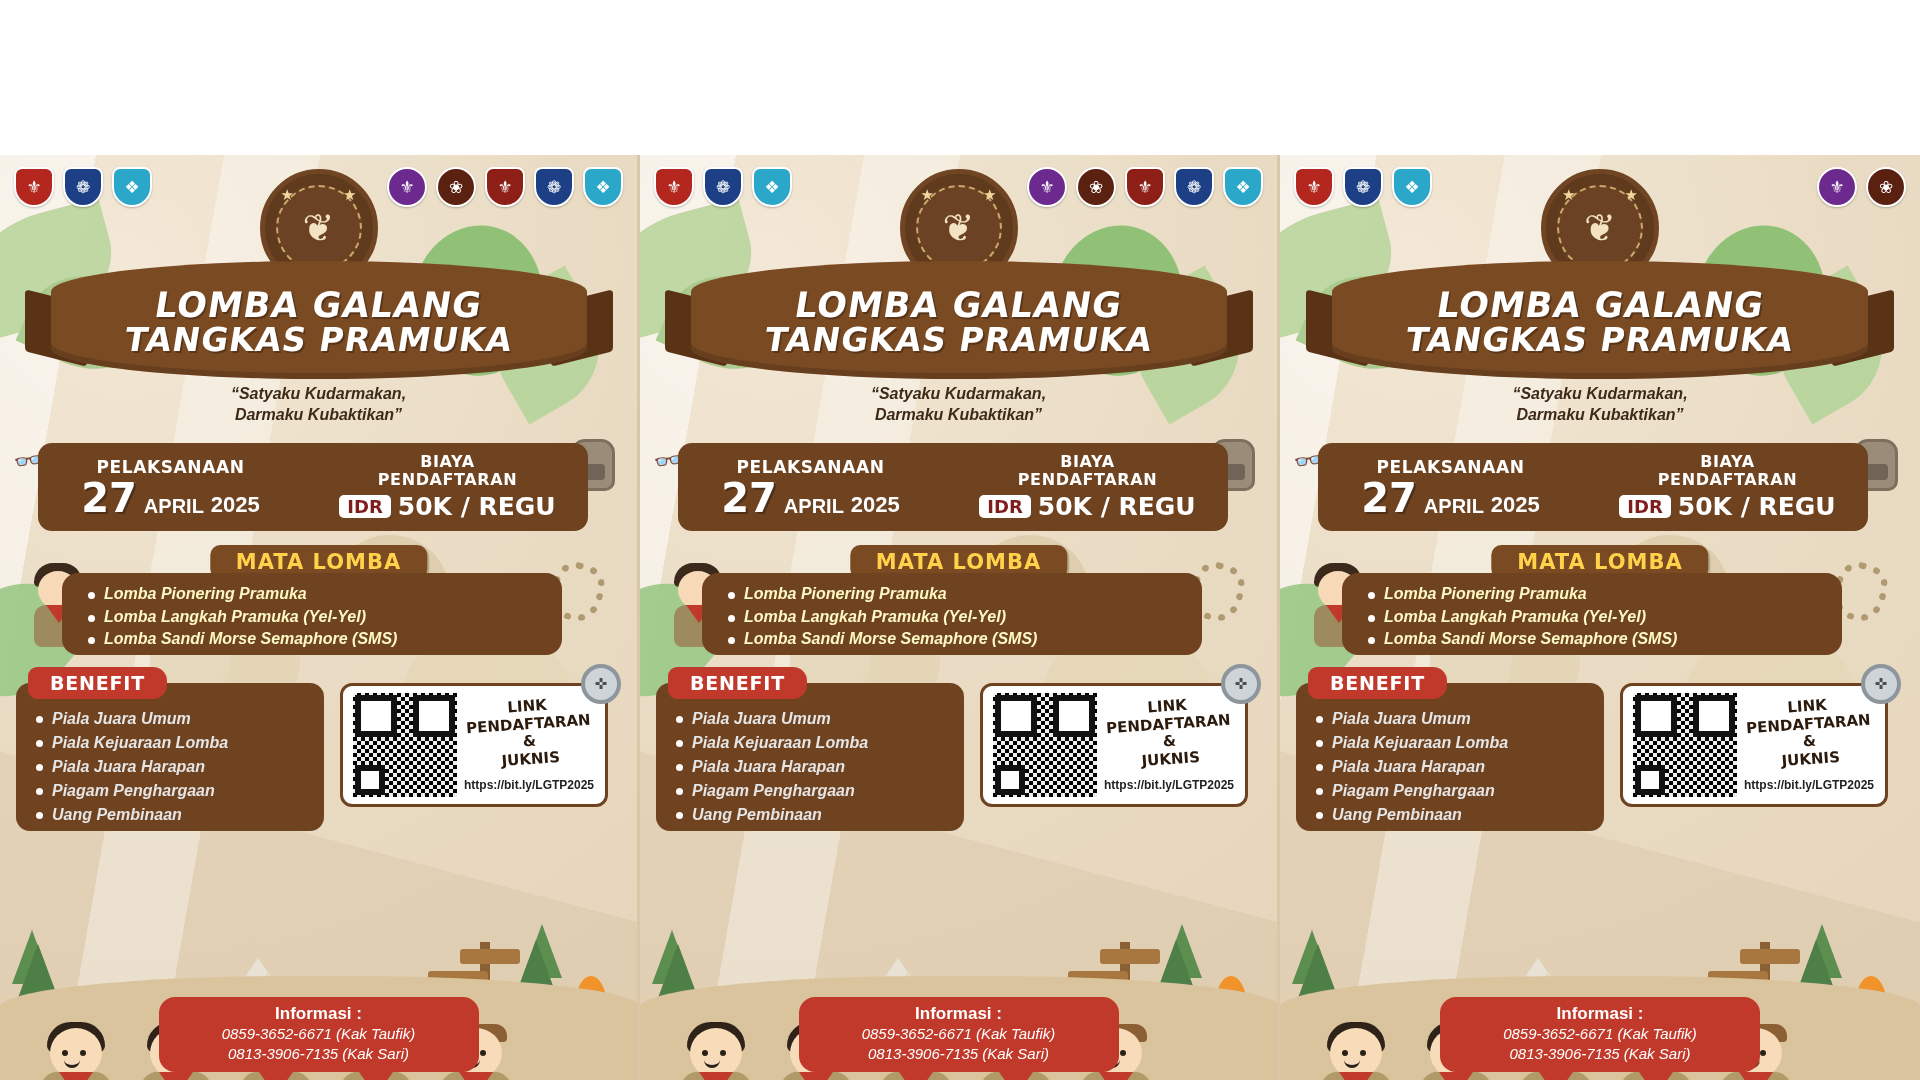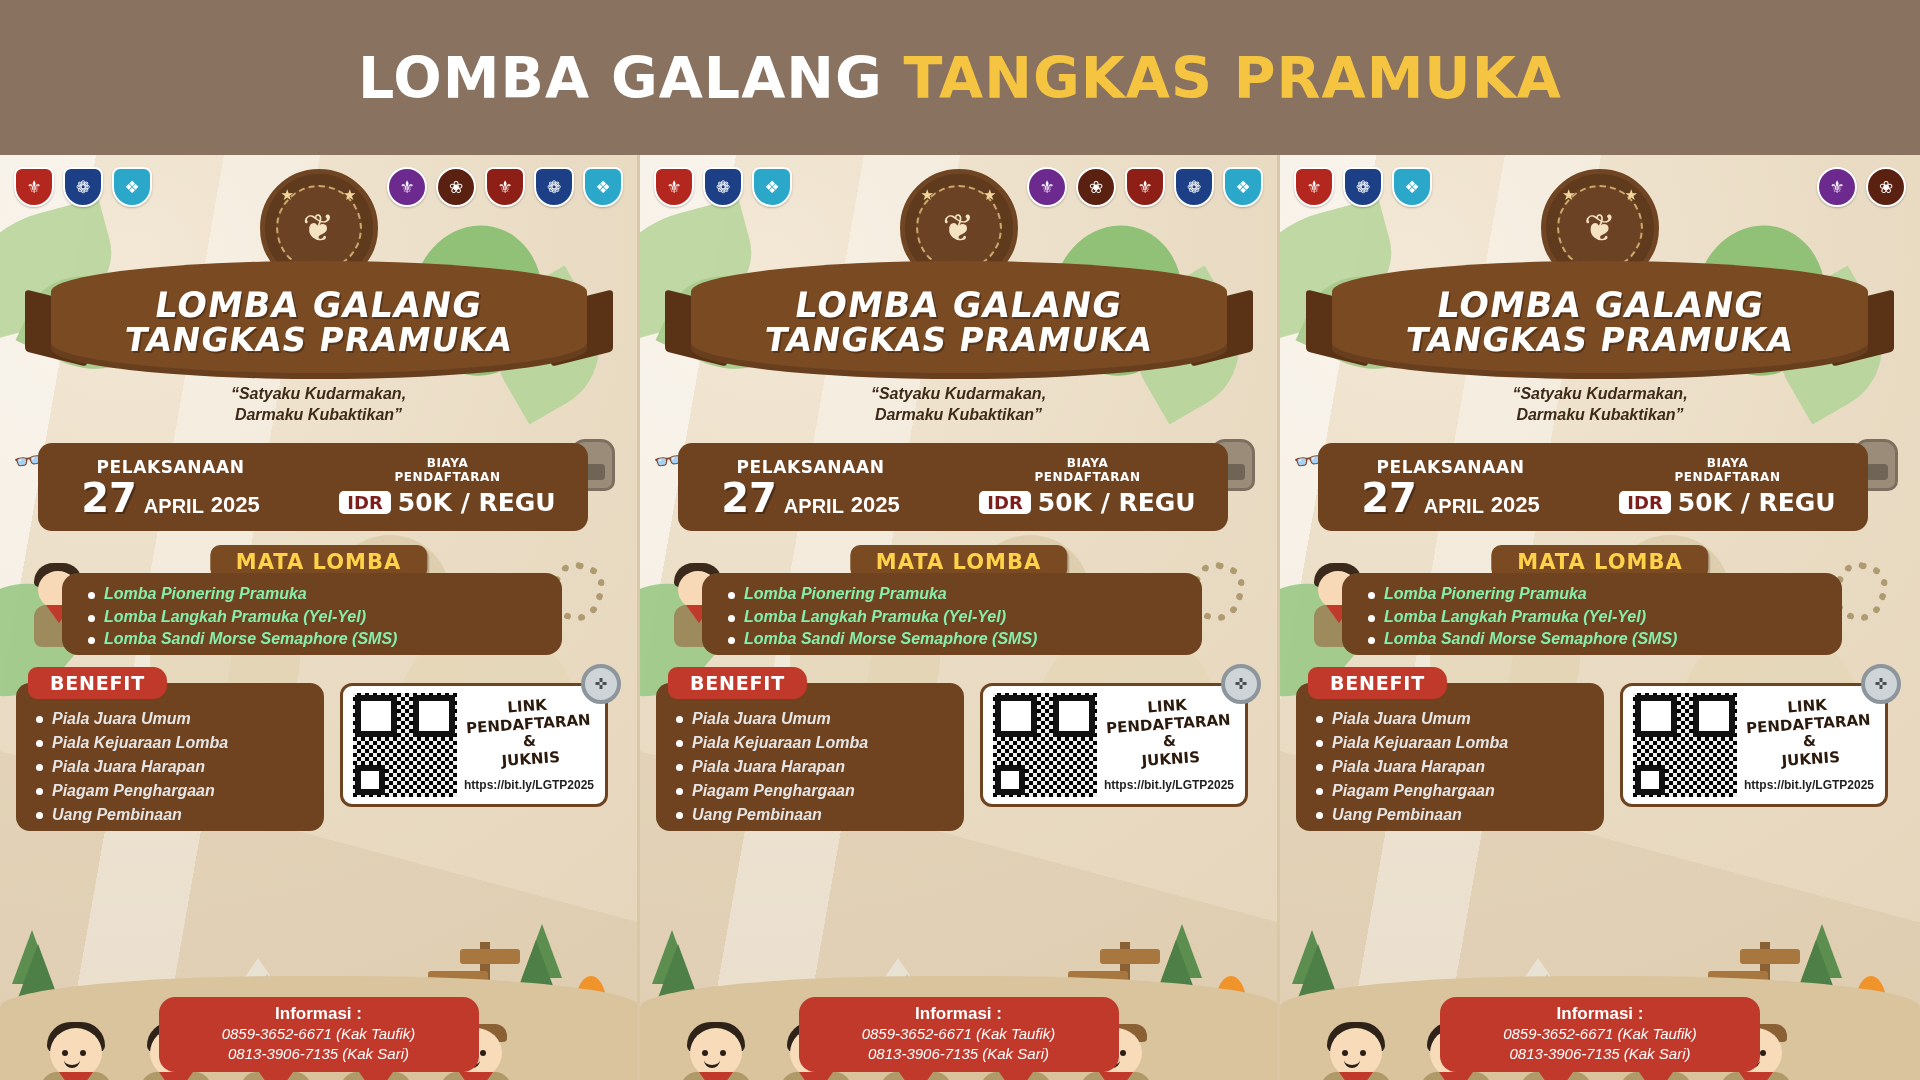--- a/index.html
+++ b/index.html
@@ -179,21 +179,21 @@
     display: flex; flex-direction: column; align-items: center; justify-content: center;
     color: #fff;
   }
   .info-left { width: 265px; border-radius: 14px 0 0 14px; }
   .info-div { width: 4px; background: #6f4220; }
   .info-right { width: 281px; border-radius: 0 14px 14px 0; }
   .info-label {
     font-size: 17px; font-weight: bold; letter-spacing: .6px;
     font-family: "DejaVu Sans", sans-serif;
   }
-  .info-label.small { font-size: 12px; line-height: 1.12; text-align: center; }
+  .info-label.small { font-size: 16px; line-height: 1.12; text-align: center; }
   .date-line { display: flex; align-items: flex-end; gap: 7px; margin-top: 2px; }
   .date-day {
     font-size: 40px; font-weight: bold; color: #fff;
     font-family: "DejaVu Sans", sans-serif;
     text-shadow: 2px 2px 0 rgba(0,0,0,.3);
     line-height: .95;
   }
   .date-mon { font-size: 20px; font-weight: bold; line-height: 1.1; }
   .date-yr { font-size: 22px; font-weight: bold; line-height: 1.1; }
   .fee-line { display: flex; align-items: center; gap: 7px; margin-top: 4px; }
@@ -219,21 +219,21 @@
     white-space: nowrap;
   }
   .ml-box {
     position: absolute; left: 62px; top: 418px;
     width: 500px; height: 82px;
     background: #6f4220;
     border-radius: 16px;
     padding: 10px 18px 10px 26px;
   }
   .ml-item {
-    color: #86efac; font-weight: bold; font-style: italic;
+    color: #fef9c3; font-weight: bold; font-style: italic;
     font-size: 16px; line-height: 1.42;
     position: relative; padding-left: 16px;
     white-space: nowrap;
   }
   .ml-item::before {
     content: ""; position: absolute; left: 0; top: 9px;
     width: 7px; height: 7px; background: #fff; border-radius: 50%;
   }
 
   
@@ -486,25 +486,20 @@
     z-index: 6;
   }
   .ib-title { font-weight: bold; font-size: 17px; }
   .ib-line { font-weight: normal; font-style: italic; font-size: 15px; line-height: 1.3; }
 </style>
 </head>
 <body>
 
 <div id="page">
 
-  <div class="topbar">
-    <div class="topbar-title">
-      <span class="tt-white">LOMBA GALANG </span><span class="tt-yellow">TANGKAS PRAMUKA</span>
-    </div>
-  </div>
 
   <div class="strip">
 
     <div class="poster">
       <div class="paper-tex"></div>
       <div class="leaf l1"></div>
       <div class="leaf l2"></div>
       <div class="leaf l3"></div>
       <div class="leaf l4"></div>
       <div class="leaf l5"></div>

